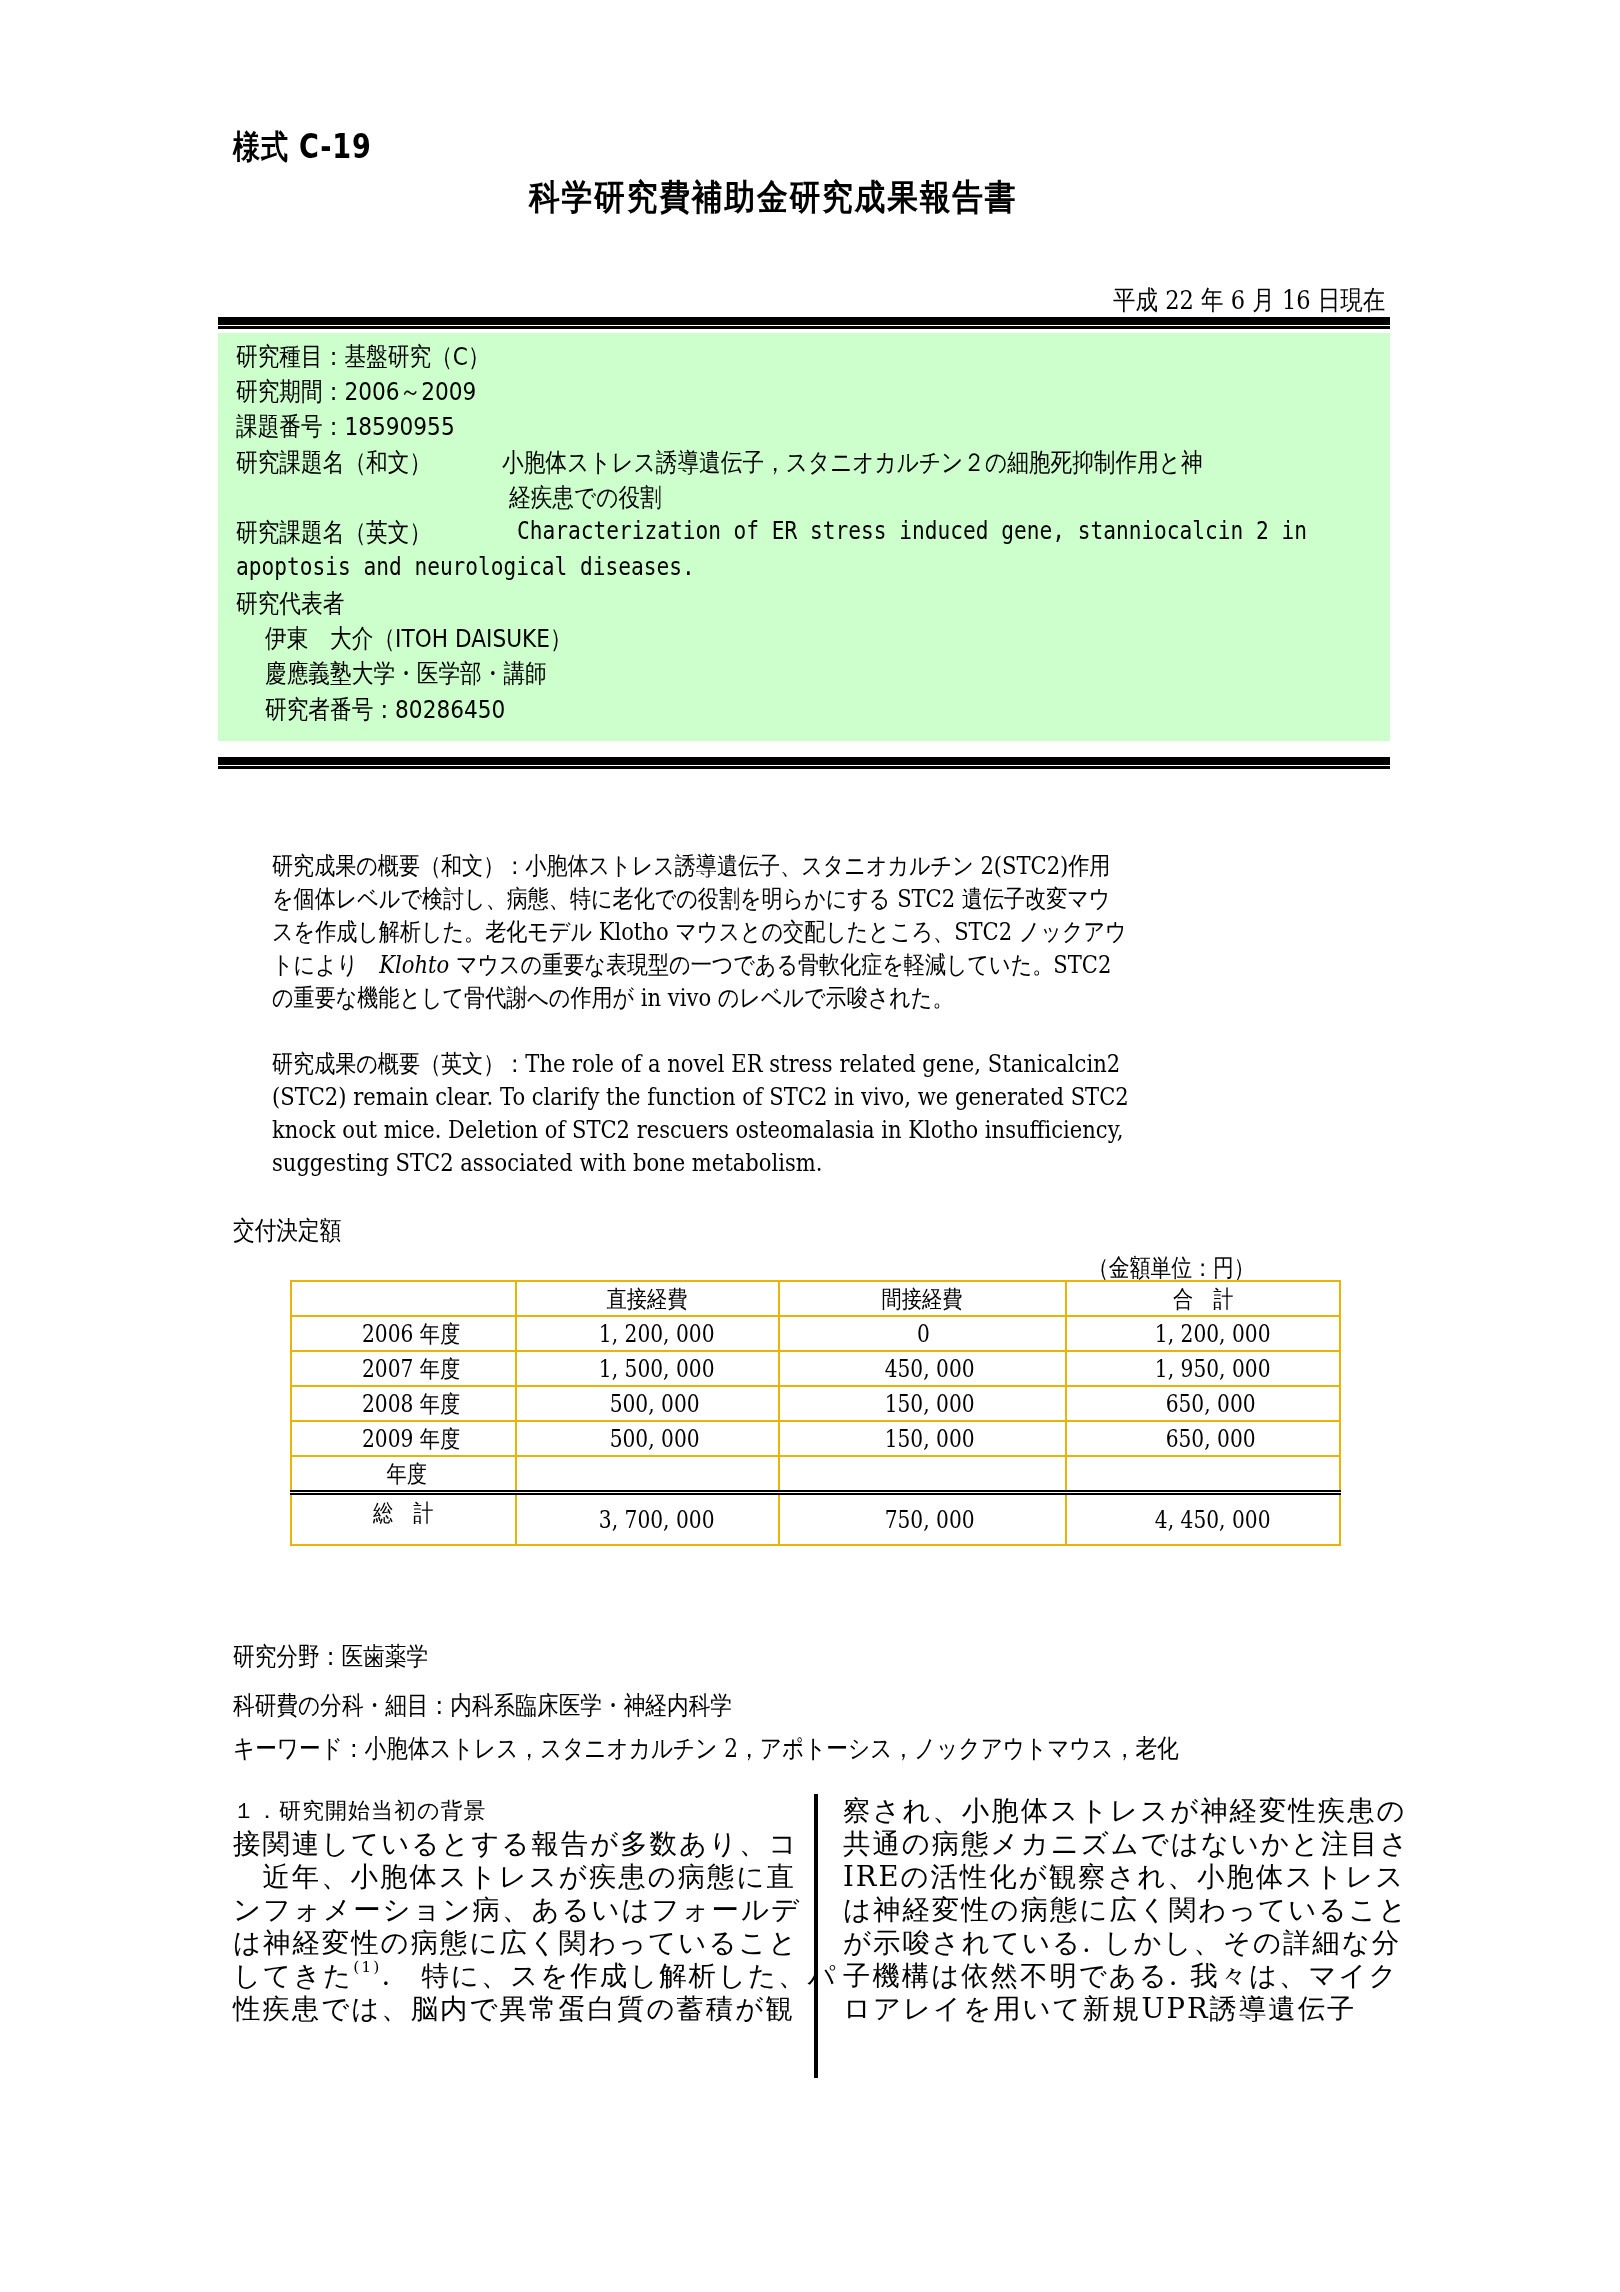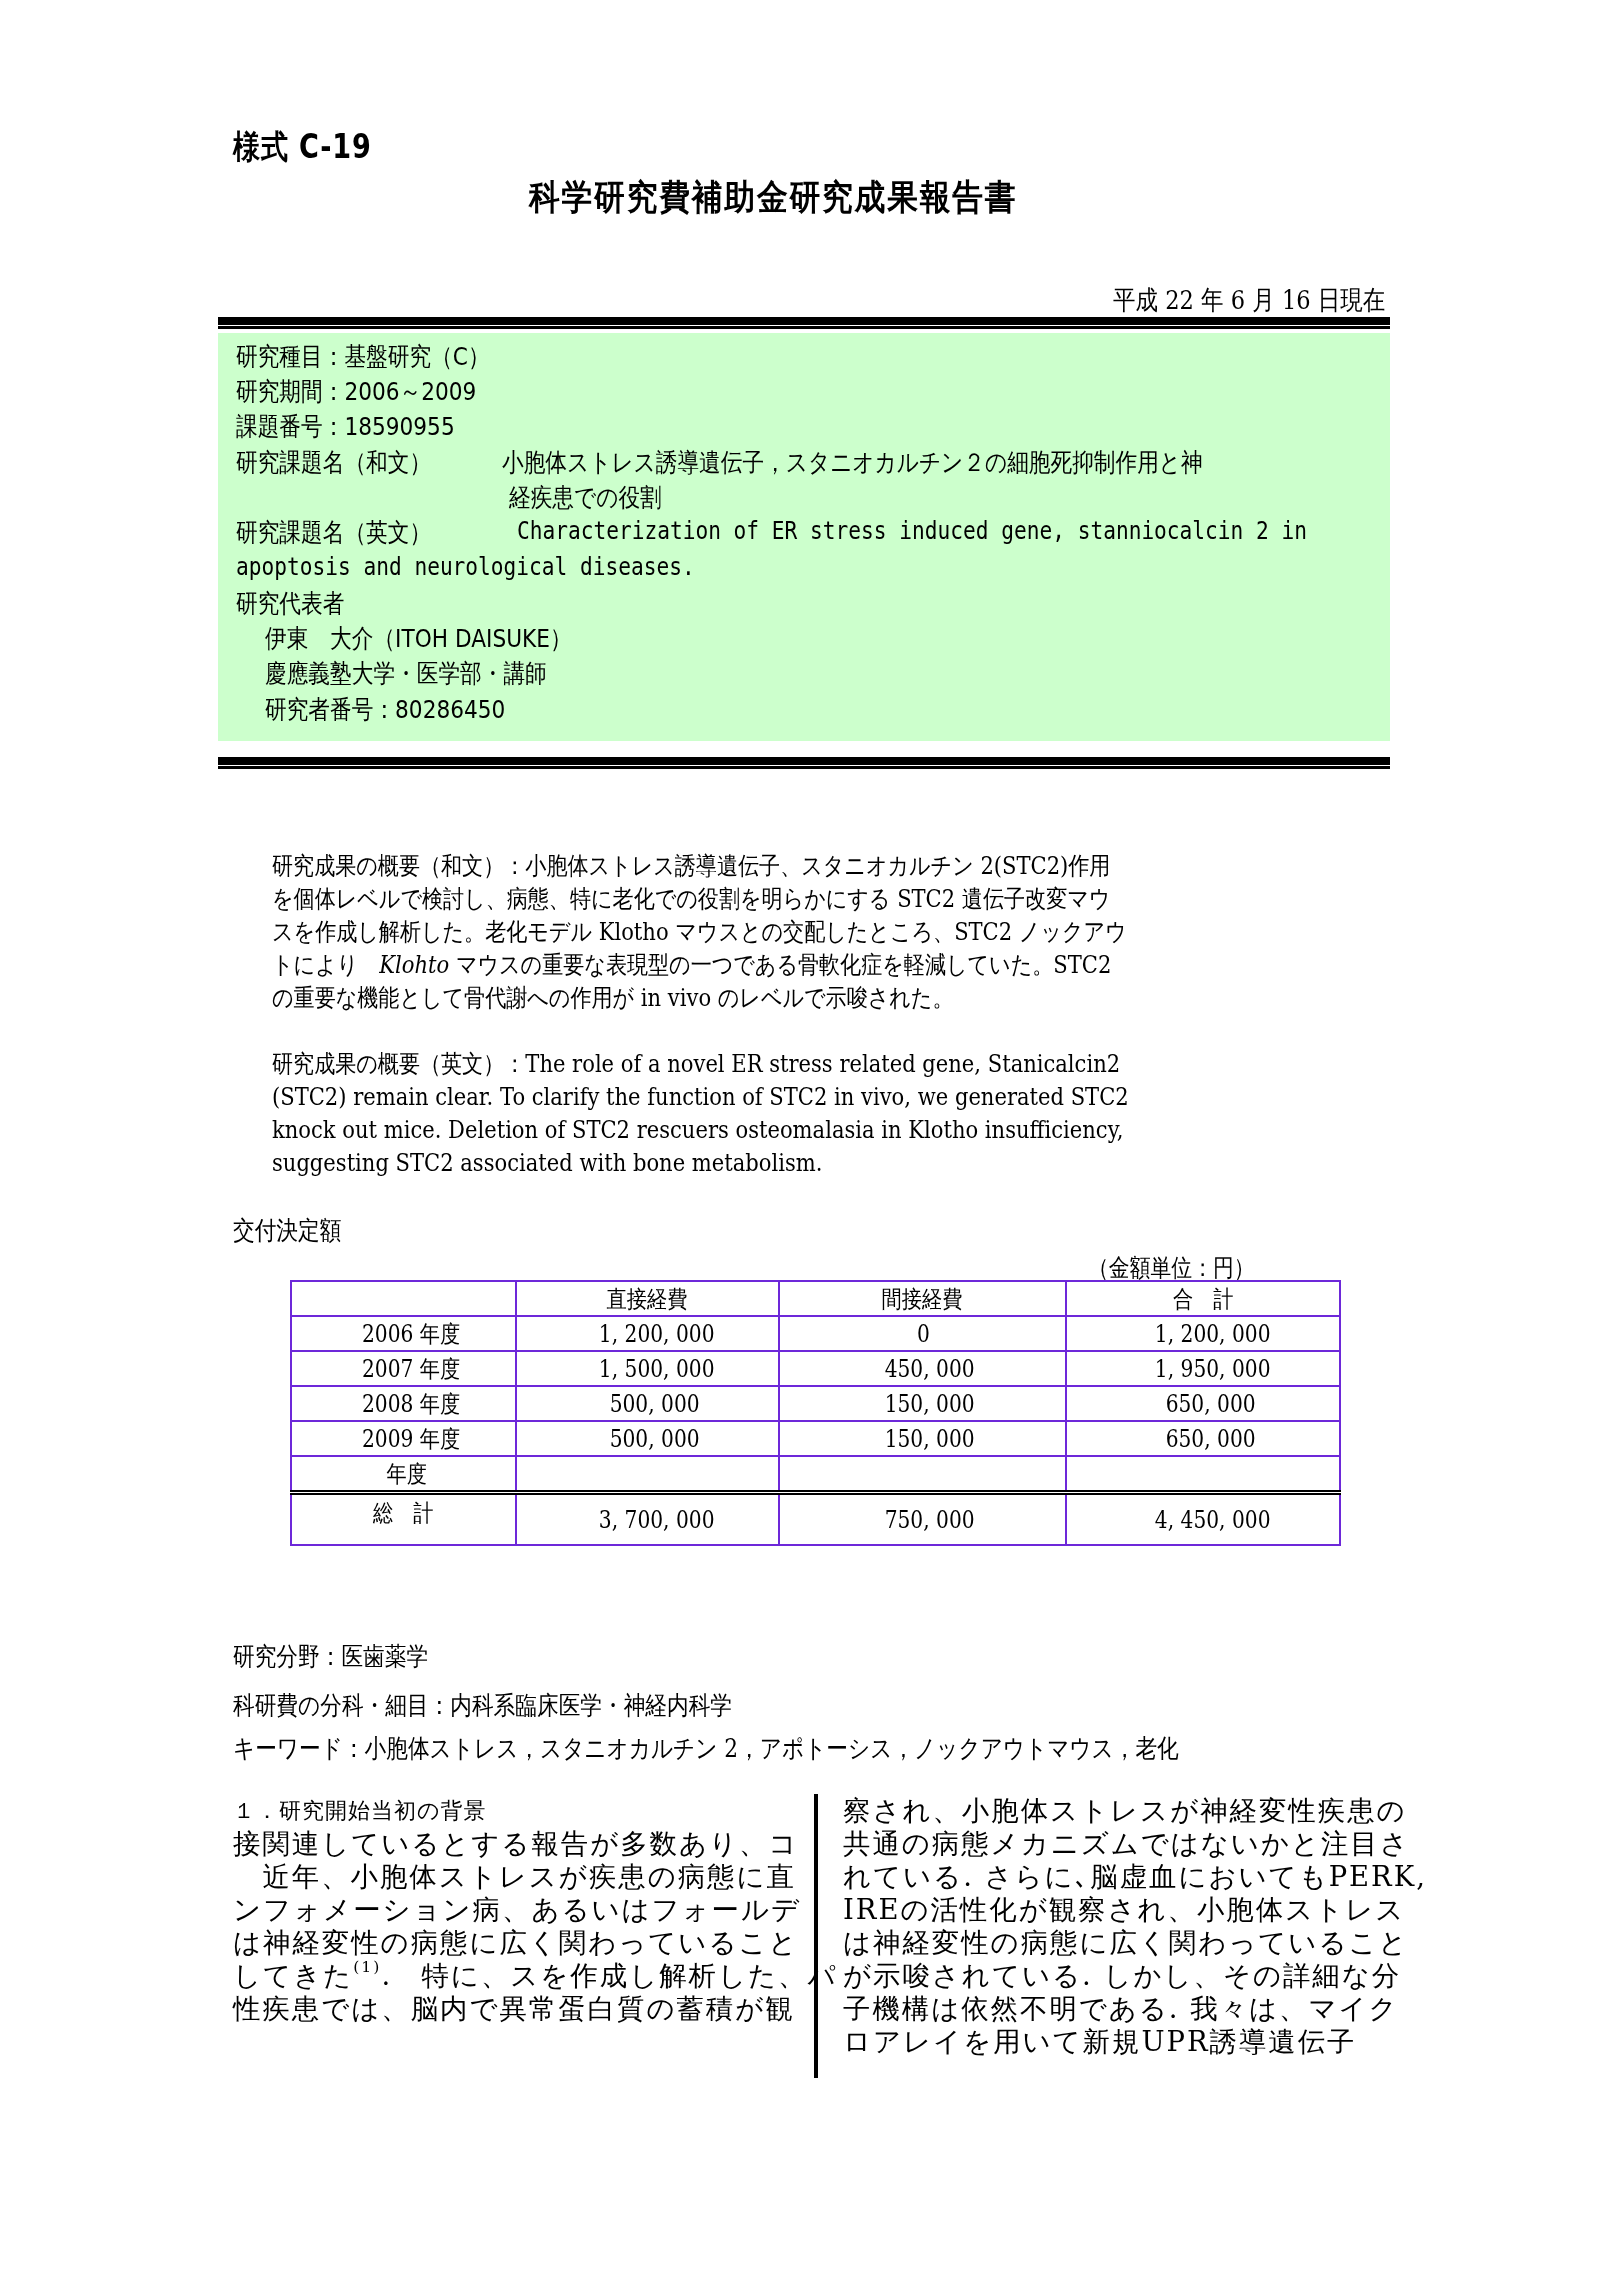--- a/index.html
+++ b/index.html
@@ -54,21 +54,21 @@
     font-family: "DejaVu Serif", "Liberation Serif", serif;
     transform: scaleX(0.85); transform-origin: left top; white-space: nowrap;
   }
 
   table.grant {
     position: absolute; left: 290px; top: 1280px; width: 1051px;
     border-collapse: collapse; font-family: "DejaVu Serif", "Liberation Serif", serif;
     font-size: 23.5px; border: 2.9px solid #000;
   }
   table.grant th, table.grant td {
-    border: 2px solid #6d28d9; height: 33px; padding: 0 9.8px;
+    border: 2px solid #eab308; height: 33px; padding: 0 9.8px;
     font-weight: normal; white-space: nowrap;
   }
   table.grant th { text-align: center; }
   table.grant td { text-align: center; }
   table.grant col.c0 { width: 225px; }
   table.grant col.c1 { width: 263px; }
   table.grant col.c2 { width: 288px; }
   table.grant col.c3 { width: 274px; }
   table.grant tr.total-row td { height: 47px; border-top: 5.9px double #000; }
   table.grant tr.total-row td.lbl { vertical-align: top; padding-top: 2px; }
@@ -203,20 +203,19 @@
   <span class="ln">は神経変性の病態に広く関わっていること</span>
   <span class="ln"><span>してきた</span><sup>(1)</sup><span>.　特に、スを作成し解析した、パ</span></span>
   <span class="ln">性疾患では、脳内で異常蛋白質の蓄積が観</span>
 </div>
 
 <div class="abs col-divider"></div>
 
 <div class="abs col col-right">
   <span class="ln">察され、小胞体ストレスが神経変性疾患の</span>
   <span class="ln">共通の病態メカニズムではないかと注目さ</span>
-  <span class="ln">れている. さらに､脳虚血においてもPERK,</span>
   <span class="ln">IREの活性化が観察され、小胞体ストレス</span>
   <span class="ln">は神経変性の病態に広く関わっていること</span>
   <span class="ln">が示唆されている. しかし、その詳細な分</span>
   <span class="ln">子機構は依然不明である. 我々は、マイク</span>
   <span class="ln">ロアレイを用いて新規UPR誘導遺伝子</span>
 </div>
 
 
 </body></html>

